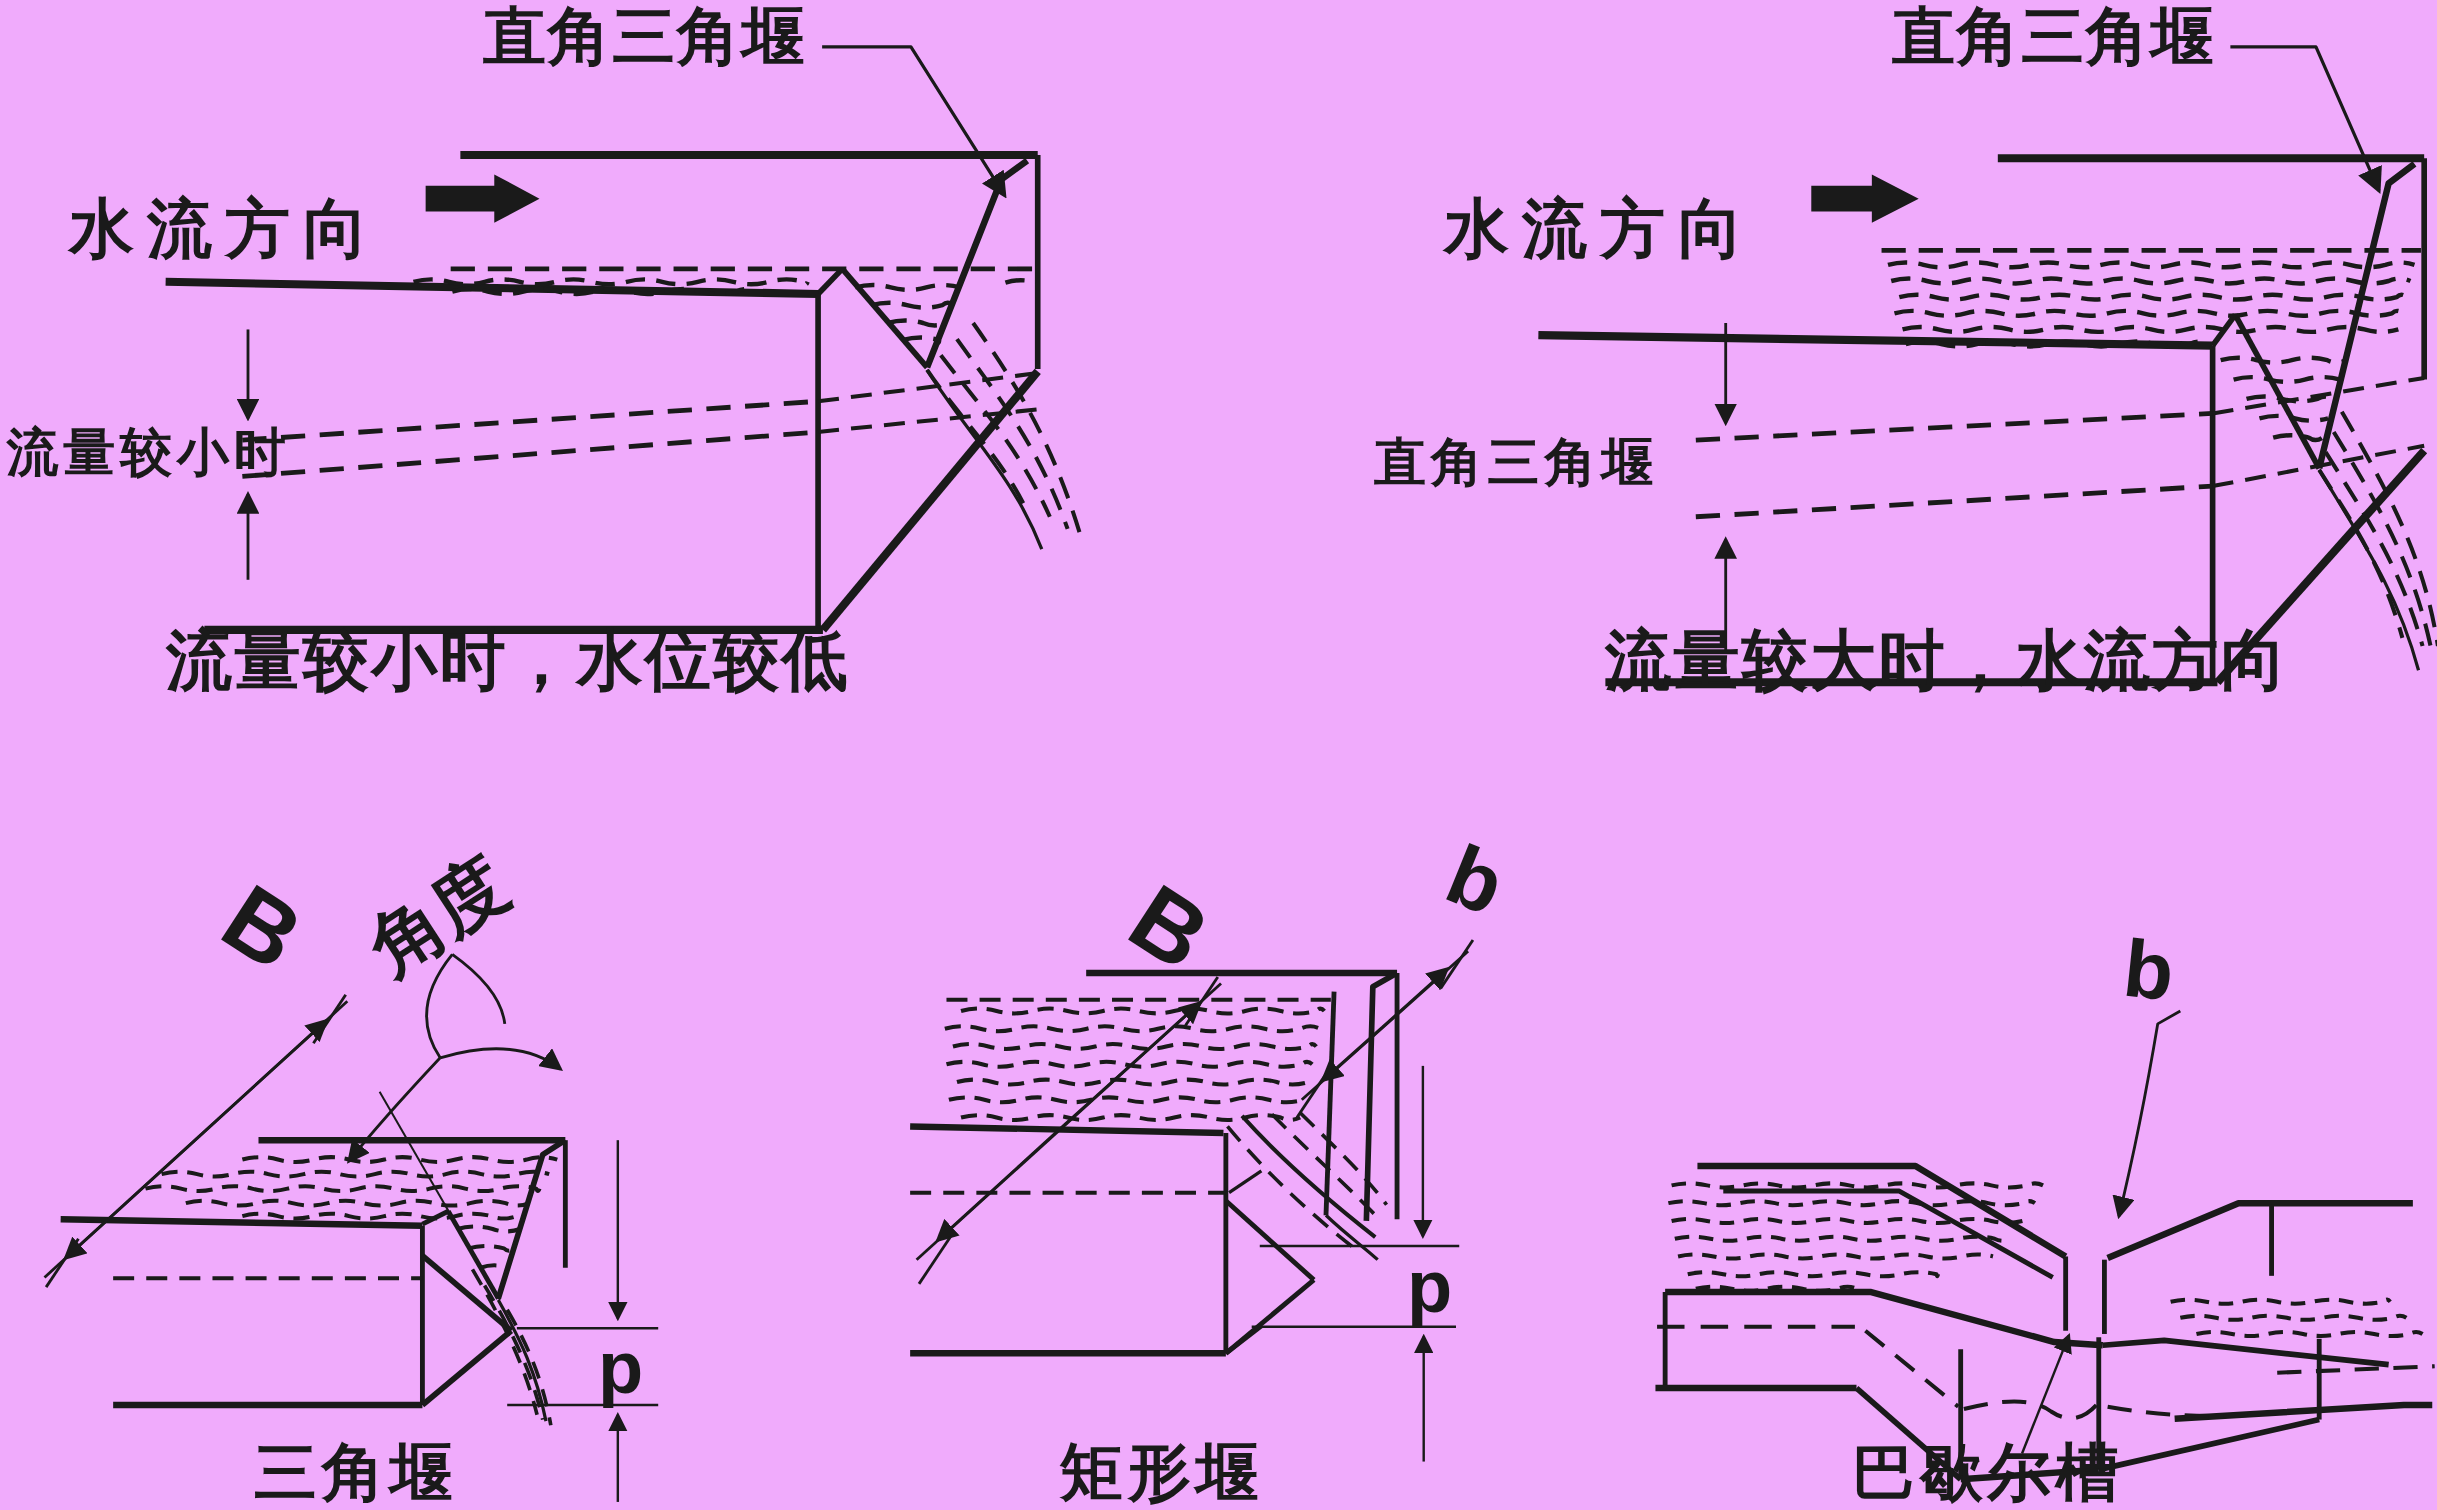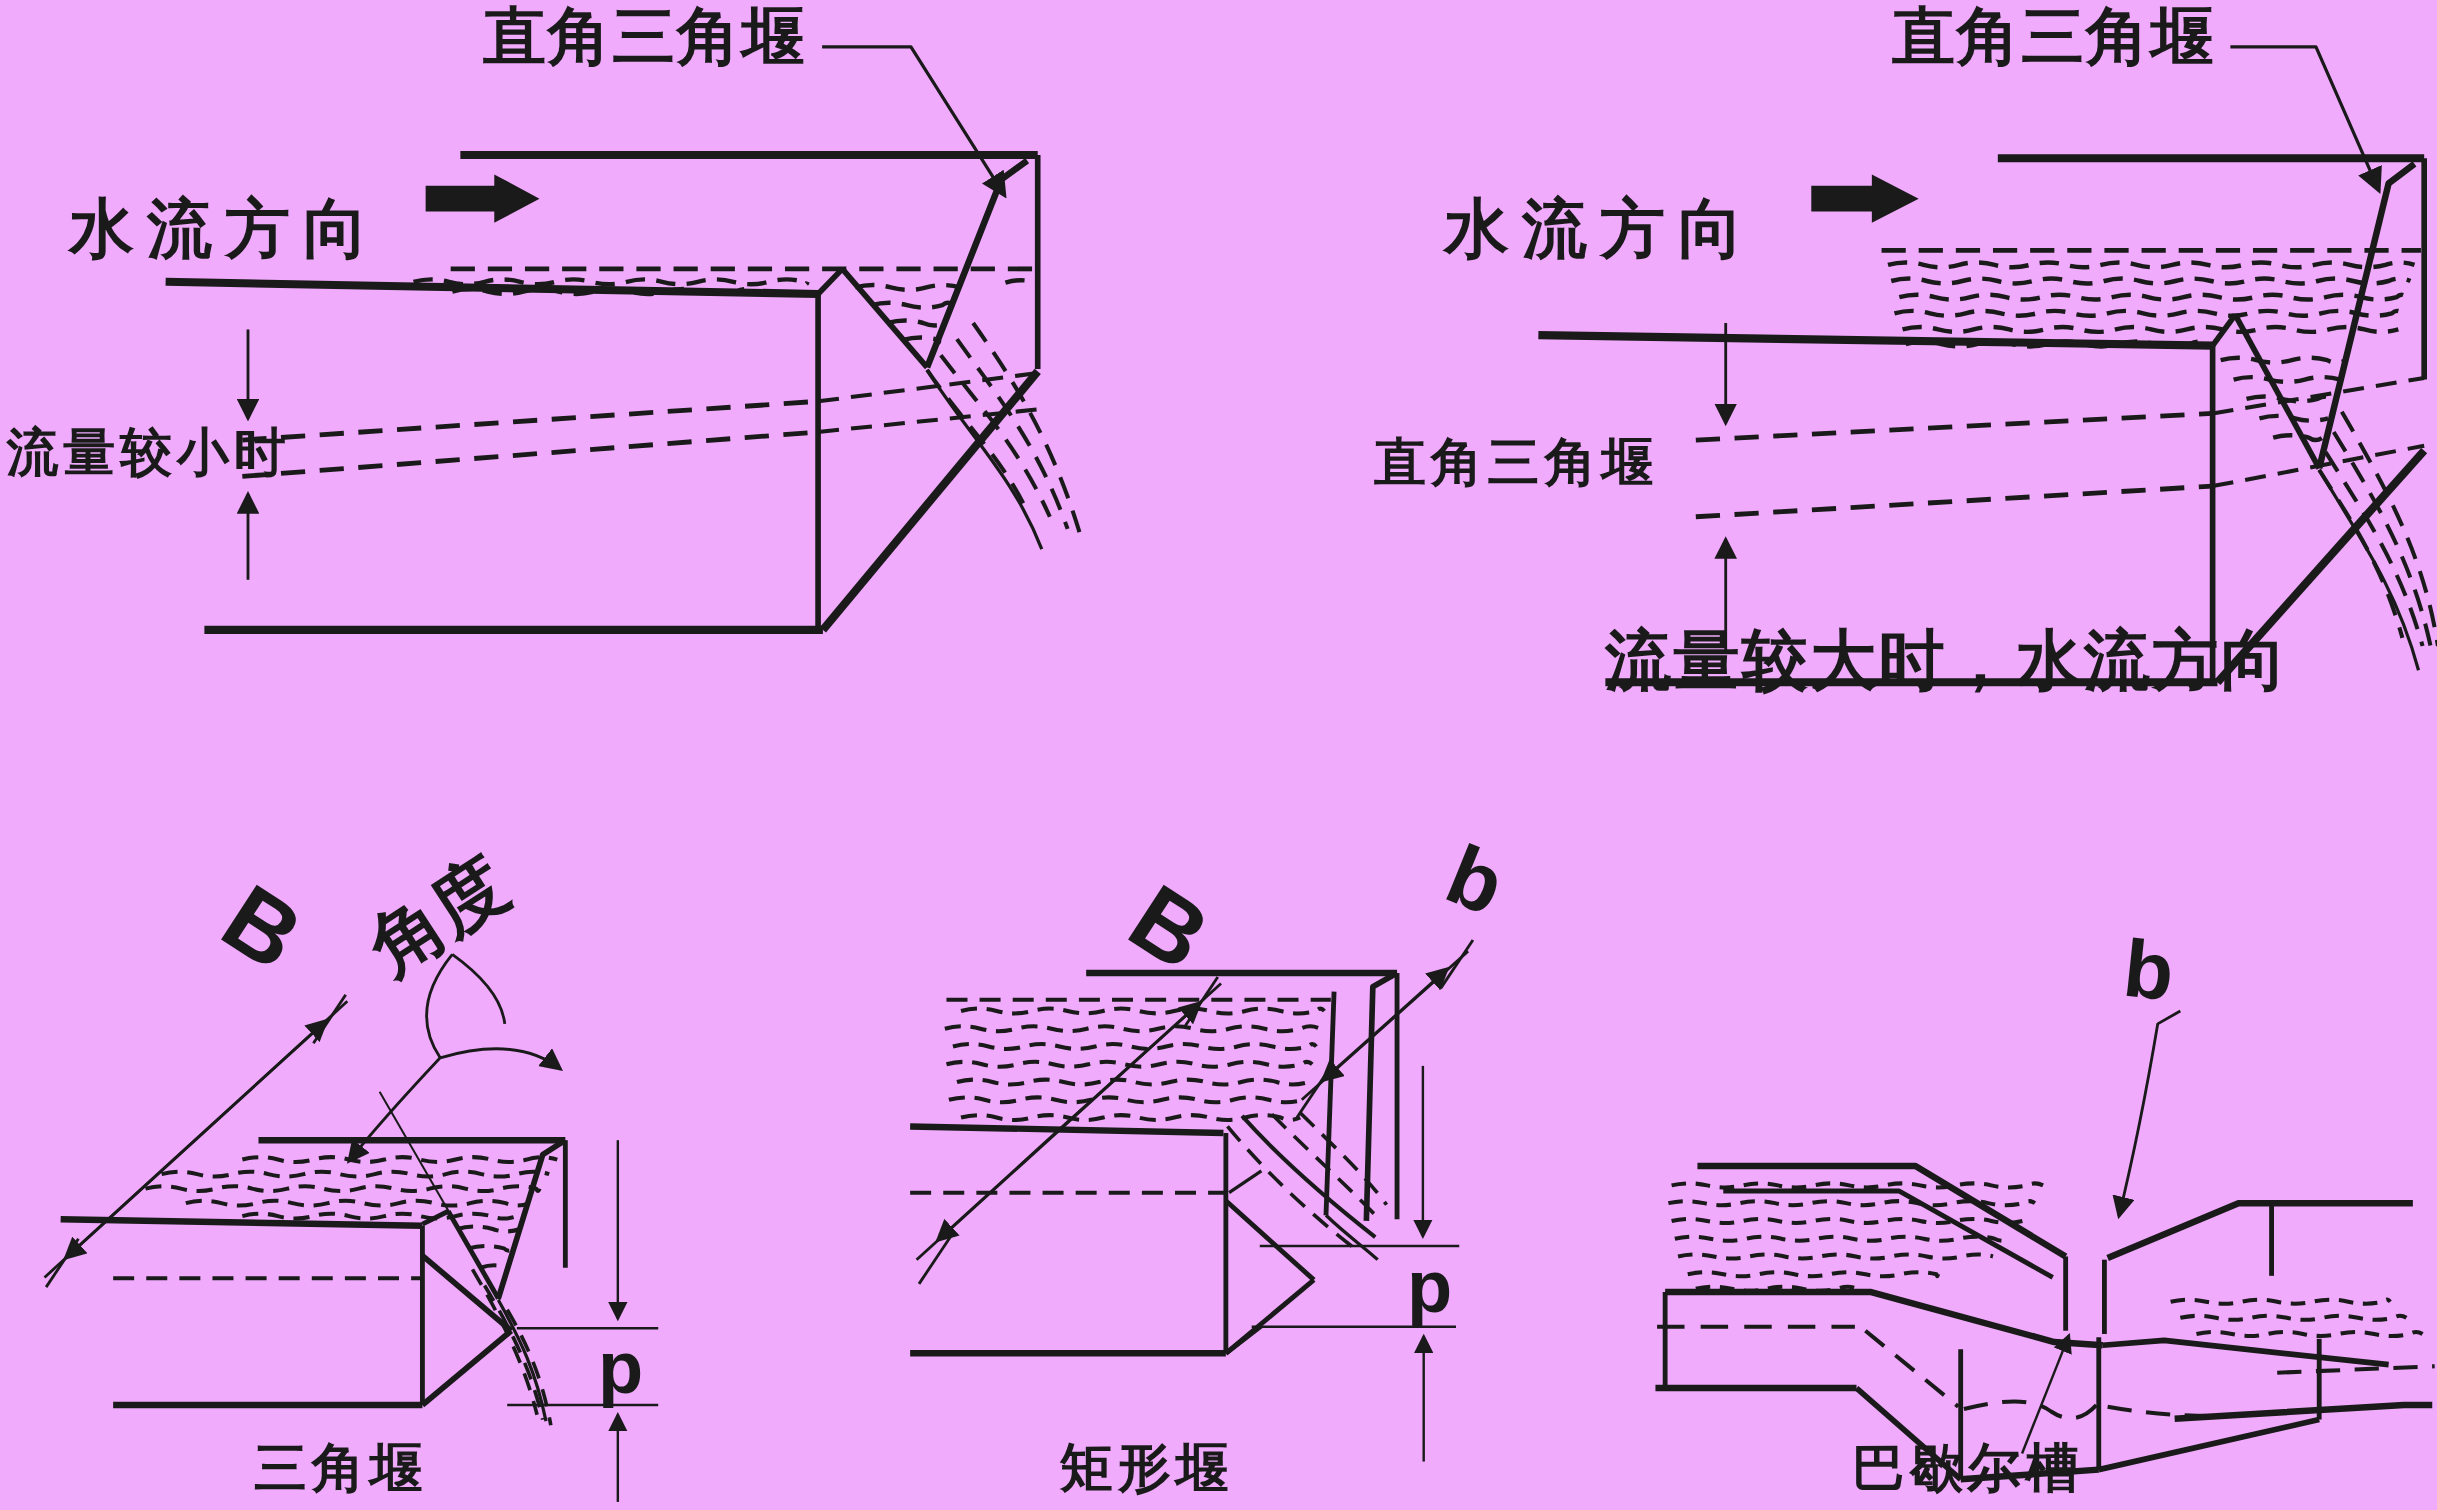--- a/index.html
+++ b/index.html
@@ -5,21 +5,21 @@
   html,body{margin:0;padding:0;background:#ffffff;}
   .canvas{position:relative;width:2438px;height:1510px;background:#f0abfc;overflow:hidden;
           font-family:"Liberation Sans","DejaVu Sans",sans-serif;color:#1a1a1a;}
   svg.art{position:absolute;left:0;top:0;width:2438px;height:1510px;}
   .lbl{position:absolute;white-space:nowrap;color:#1a1a1a;line-height:1;}
   .cn{font-weight:700;}
   .title{font-size:63px;letter-spacing:1.6px;}
   .flow{font-size:65px;letter-spacing:13px;margin-top:36px;}
   .level{font-size:52px;letter-spacing:4.8px;}
   .caption{font-size:66px;letter-spacing:2.4px;}
-  .figcap{font-size:53px;letter-spacing:4.8px;}
+  .figcap{font-size:63px;letter-spacing:4.8px;}
   .dimB{font-size:95px;font-weight:700;transform:rotate(33deg);}
   .dimb{font-size:84px;font-weight:700;transform:rotate(22deg);}
   .dimbp{font-size:81px;font-weight:700;transform:rotate(6deg);}
   .dimp{font-size:74px;font-weight:700;}
   .dimangle{font-size:73px;font-weight:700;transform:rotate(-33deg);}
 </style>
 </head>
 <body>
 
 <div class="canvas">
@@ -268,20 +268,21 @@
 
   <div class="lbl cn title" style="left:483px;top:4.8px;">直角三角堰</div>
   <div class="lbl cn title" style="left:1892px;top:4.8px;">直角三角堰</div>
 
   <div class="lbl cn flow" style="left:69px;top:160px;">水流方向</div>
   <div class="lbl cn flow" style="left:1444px;top:160px;">水流方向</div>
 
   <div class="lbl cn level" style="left:6.5px;top:426px;">流量较小时</div>
   <div class="lbl cn level" style="left:1374px;top:436px;">直角三角堰</div>
 
+  <div class="lbl cn caption" style="left:166px;top:627px;">流量较小时，水位较低</div>
   <div class="lbl cn caption" style="left:1605px;top:627px;">流量较大时，水流方向</div>
 
   <div class="lbl dimB" style="left:228px;top:880px;">B</div>
   <div class="lbl dimangle" style="left:365px;top:879px;">角度</div>
   <div class="lbl dimp" style="left:598px;top:1331px;">p</div>
 
   <div class="lbl dimB" style="left:1135px;top:880px;">B</div>
   <div class="lbl dimb" style="left:1450px;top:838px;">b</div>
   <div class="lbl dimp" style="left:1407px;top:1250px;">p</div>
 

